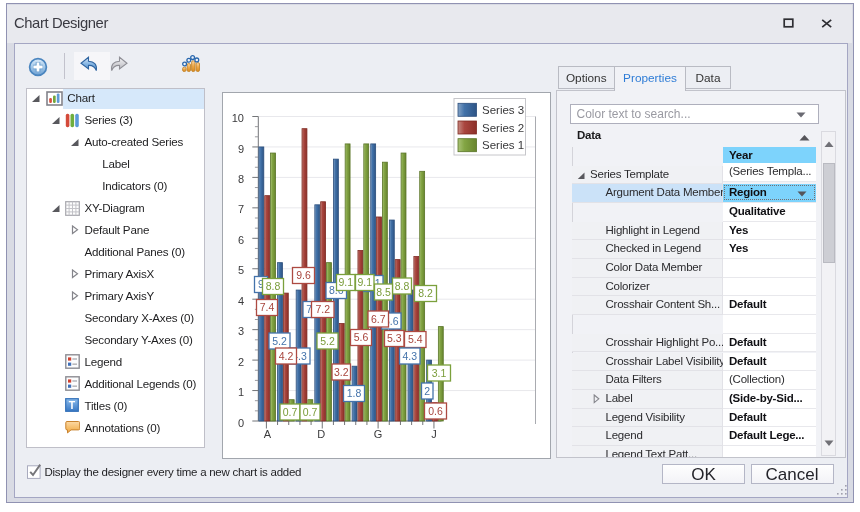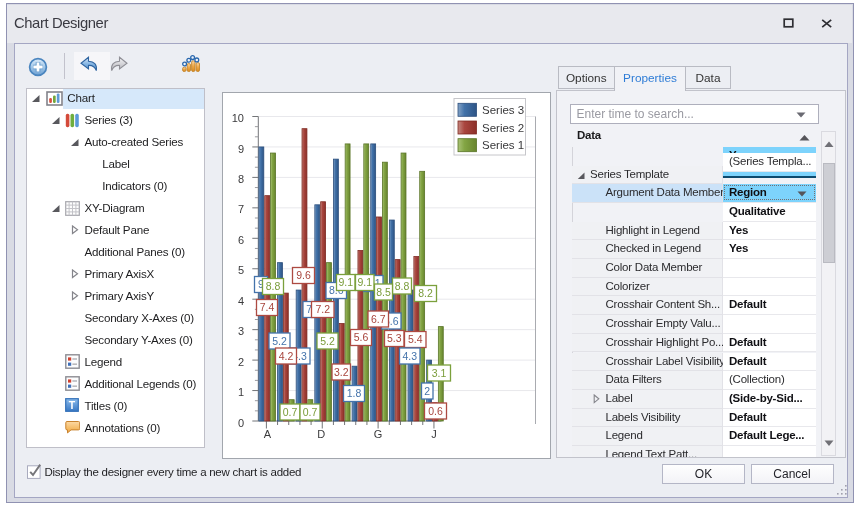--- a/index.html
+++ b/index.html
@@ -5,21 +5,21 @@
 #win { position:absolute; left:5.5px; top:3px; width:846px; height:497.5px;
   border:1.5px solid #9092b2; background:#d9dbe4; }
 #client { position:absolute; left:13.5px; top:43px; width:832px; height:452.5px;
   border:1px solid #a4a6c3; background:#eceef3; }
 .abs { position:absolute; }
 .tt { position:absolute; font-size:11.6px; letter-spacing:-0.2px; color:#1d1d1f; white-space:nowrap; height:18px; line-height:18px; }
 .tab { position:absolute; top:66px; height:23px; line-height:23px; text-align:center;
   font-size:11.8px; color:#333; border:1px solid #b9bbc3; background:#eceef3; box-sizing:border-box; }
 .gridtxt { font-size:11.5px; letter-spacing:-0.22px; }
 .btn { position:absolute; top:464px; width:83px; height:19.5px; border:1px solid #b4b6c6;
-  background:linear-gradient(#fefefe,#f3f3f7); font-size:12px; color:#24242a;
+  background:linear-gradient(#fefefe,#f3f3f7); font-size:17px; color:#24242a;
   text-align:center; line-height:19.5px; box-sizing:border-box; }
 </style></head><body>
 <div id="win"></div>
 <div class="abs" style="left:7px;top:4.5px;width:845px;height:38.5px;background:#e8e9ee"></div>
 <div class="abs" style="left:14px;top:14.5px;font-size:14.8px;letter-spacing:-0.4px;color:#3a3a42">Chart Designer</div>
 <svg style="position:absolute;left:783px;top:18px" width="12" height="11">
     <rect x="1.2" y="1.2" width="8.6" height="7.6" fill="none" stroke="#2e2e33" stroke-width="1.7"></rect>
   </svg>
 <svg style="position:absolute;left:821px;top:19px" width="12" height="10">
     <path d="M1.2 0.8 L10.2 8.2 M10.2 0.8 L1.2 8.2" stroke="#2e2e33" stroke-width="1.7"></path>
@@ -363,21 +363,21 @@
 <text x="259" y="38.5" font-size="11.5" fill="#38383a">Series 2</text>
 <rect x="235" y="45.7" width="18.5" height="13" fill="url(#gg)" stroke="#597427" stroke-width="0.8"></rect>
 <text x="259" y="56.2" font-size="11.5" fill="#38383a">Series 1</text>
 </svg>
 
 <div class="abs" style="left:556px;top:90px;width:288px;height:366px;border:1px solid #c2c3cb;background:#f1f2f6"></div>
 <div class="tab" style="left:557.5px;width:57.5px">Options</div>
 <div class="tab" style="left:614px;width:72px;height:25px;background:#f1f2f6;border-bottom:none;color:#2e7cd6;z-index:3">Properties</div>
 <div class="tab" style="left:685px;width:46px">Data</div>
 <div class="abs" style="left:569.5px;top:104px;width:247px;height:18px;border:1px solid #aeafbc;background:#fff">
-  <span style="position:absolute;left:6px;top:2px;font-size:12px;color:#9a9aa2">Enter time to search...</span>
+  <span style="position:absolute;left:6px;top:2px;font-size:12px;color:#9a9aa2">Color text to search...</span>
   <svg style="position:absolute;right:12px;top:6.5px" width="10" height="6">
       <polygon points="0.5,0.5 9.5,0.5 5,5.5" fill="#6a6a72"></polygon>
     </svg>
 </div>
 <div class="abs" style="left:571.5px;top:146.5px;width:1px;height:310.5px;background:#d4d4da"></div>
 <div class="abs gridtxt" style="left:572px;top:127px;width:243.5px;height:330px;overflow:hidden">
 <div style="position:absolute;left:0;top:0;width:243.5px;height:19.8px;background:#f1f2f6">
       <span style="position:absolute;left:5px;top:2px;font-weight:bold;color:#1a1a1c">Data</span>
       <svg style="position:absolute;left:227px;top:7px" width="11" height="8">
         <polygon points="5.5,1 10.5,6.5 0.5,6.5" fill="#55555a"></polygon>
@@ -385,21 +385,21 @@
     </div>
 <div style="position:absolute;left:151px;top:19.8px;width:92.5px;height:31px;background:#7dd3fc;border-bottom:2px solid #0c4a6e;box-sizing:border-box">
       <span style="position:absolute;left:6px;top:2px;font-weight:bold;color:#101014;white-space:nowrap">Year</span>
     </div>
 <div style="position:absolute;left:0;top:38.5px;width:151px;height:18.7px;background:#f0f1f4;border-bottom:1px solid #e2e2e7;border-right:1px solid #e2e2e7;box-sizing:border-box">
       <svg style="position:absolute;left:5px;top:6px" width="9" height="8">
         <polygon points="7.5,0.5 7.5,7 0.8,7" fill="#58585d"></polygon>
       </svg>
       <span style="position:absolute;left:18px;top:2px;color:#2b2b2e;white-space:nowrap">Series Template</span>
     </div>
-<div style="position:absolute;left:151px;top:26px;width:92.5px;height:18.7px;background:#fff;border-bottom:1px solid #e8e8ec;box-sizing:border-box">
+<div style="position:absolute;left:151px;top:36px;width:92.5px;height:18.7px;background:#fff;border-bottom:1px solid #e8e8ec;box-sizing:border-box">
       <span style="position:absolute;left:6px;top:2px;color:#2b2b2e;white-space:nowrap">(Series Templa...</span>
     </div>
 <div style="position:absolute;left:0;top:57.2px;width:151px;height:18.7px;background:#cbe2f8;border-bottom:1px solid #e2e2e7;border-right:1px solid #e2e2e7;box-sizing:border-box">
       <span style="position:absolute;left:33.5px;top:2px;color:#2b2b2e;white-space:nowrap">Argument Data Member</span>
     </div>
 <div style="position:absolute;left:151px;top:57.2px;width:92.5px;height:18.7px;background:#7dd3fc;border-bottom:1px solid #e8e8ec;box-sizing:border-box">
       <span style="position:absolute;left:6px;top:2px;font-weight:bold;color:#101014;white-space:nowrap">Region</span>
       <svg style="position:absolute;right:9px;top:7px" width="10" height="6">
         <polygon points="0.5,0.5 9.5,0.5 5,5.5" fill="#55555a"></polygon>
       </svg>
@@ -431,23 +431,20 @@
     </div>
 <div style="position:absolute;left:151px;top:150.7px;width:92.5px;height:18.7px;background:#fff;border-bottom:1px solid #e8e8ec;box-sizing:border-box">
       <span style="position:absolute;left:6px;top:2px;color:#2b2b2e;white-space:nowrap"></span>
     </div>
 <div style="position:absolute;left:0;top:169.4px;width:151px;height:18.7px;background:#f0f1f4;border-bottom:1px solid #e2e2e7;border-right:1px solid #e2e2e7;box-sizing:border-box">
       <span style="position:absolute;left:33.5px;top:2px;color:#2b2b2e;white-space:nowrap">Crosshair Content Sh...</span>
     </div>
 <div style="position:absolute;left:151px;top:169.4px;width:92.5px;height:18.7px;background:#fff;border-bottom:1px solid #e8e8ec;box-sizing:border-box">
       <span style="position:absolute;left:6px;top:2px;font-weight:bold;color:#101014;white-space:nowrap">Default</span>
     </div>
-<div style="position:absolute;left:0;top:188.1px;width:151px;height:18.7px;background:#f0f1f4;border-bottom:1px solid #e2e2e7;border-right:1px solid #e2e2e7;box-sizing:border-box">
-      <span style="position:absolute;left:33.5px;top:2px;color:#2b2b2e;white-space:nowrap">Crosshair Empty Valu...</span>
-    </div>
 <div style="position:absolute;left:151px;top:188.1px;width:92.5px;height:18.7px;background:#fff;border-bottom:1px solid #e8e8ec;box-sizing:border-box">
       <span style="position:absolute;left:6px;top:2px;color:#2b2b2e;white-space:nowrap"></span>
     </div>
 <div style="position:absolute;left:0;top:206.8px;width:151px;height:18.7px;background:#f0f1f4;border-bottom:1px solid #e2e2e7;border-right:1px solid #e2e2e7;box-sizing:border-box">
       <span style="position:absolute;left:33.5px;top:2px;color:#2b2b2e;white-space:nowrap">Crosshair Highlight Po...</span>
     </div>
 <div style="position:absolute;left:151px;top:206.8px;width:92.5px;height:18.7px;background:#fff;border-bottom:1px solid #e8e8ec;box-sizing:border-box">
       <span style="position:absolute;left:6px;top:2px;font-weight:bold;color:#101014;white-space:nowrap">Default</span>
     </div>
 <div style="position:absolute;left:0;top:225.5px;width:151px;height:18.7px;background:#f0f1f4;border-bottom:1px solid #e2e2e7;border-right:1px solid #e2e2e7;box-sizing:border-box">
@@ -465,21 +462,21 @@
 <div style="position:absolute;left:0;top:262.9px;width:151px;height:18.7px;background:#f0f1f4;border-bottom:1px solid #e2e2e7;border-right:1px solid #e2e2e7;box-sizing:border-box">
       <svg style="position:absolute;left:21px;top:4.5px" width="7" height="10">
         <polygon points="1.2,1 5.8,4.8 1.2,8.6" fill="none" stroke="#85858b" stroke-width="1.1"></polygon>
       </svg>
       <span style="position:absolute;left:33.5px;top:2px;color:#2b2b2e;white-space:nowrap">Label</span>
     </div>
 <div style="position:absolute;left:151px;top:262.9px;width:92.5px;height:18.7px;background:#fff;border-bottom:1px solid #e8e8ec;box-sizing:border-box">
       <span style="position:absolute;left:6px;top:2px;font-weight:bold;color:#101014;white-space:nowrap">(Side-by-Sid...</span>
     </div>
 <div style="position:absolute;left:0;top:281.6px;width:151px;height:18.7px;background:#f0f1f4;border-bottom:1px solid #e2e2e7;border-right:1px solid #e2e2e7;box-sizing:border-box">
-      <span style="position:absolute;left:33.5px;top:2px;color:#2b2b2e;white-space:nowrap">Labels Visibility</span>
+      <span style="position:absolute;left:33.5px;top:2px;color:#2b2b2e;white-space:nowrap">Legend Visibility</span>
     </div>
 <div style="position:absolute;left:151px;top:281.6px;width:92.5px;height:18.7px;background:#fff;border-bottom:1px solid #e8e8ec;box-sizing:border-box">
       <span style="position:absolute;left:6px;top:2px;font-weight:bold;color:#101014;white-space:nowrap">Default</span>
     </div>
 <div style="position:absolute;left:0;top:300.3px;width:151px;height:18.7px;background:#f0f1f4;border-bottom:1px solid #e2e2e7;border-right:1px solid #e2e2e7;box-sizing:border-box">
       <span style="position:absolute;left:33.5px;top:2px;color:#2b2b2e;white-space:nowrap">Legend</span>
     </div>
 <div style="position:absolute;left:151px;top:300.3px;width:92.5px;height:18.7px;background:#fff;border-bottom:1px solid #e8e8ec;box-sizing:border-box">
       <span style="position:absolute;left:6px;top:2px;font-weight:bold;color:#101014;white-space:nowrap">Default Lege...</span>
     </div>

